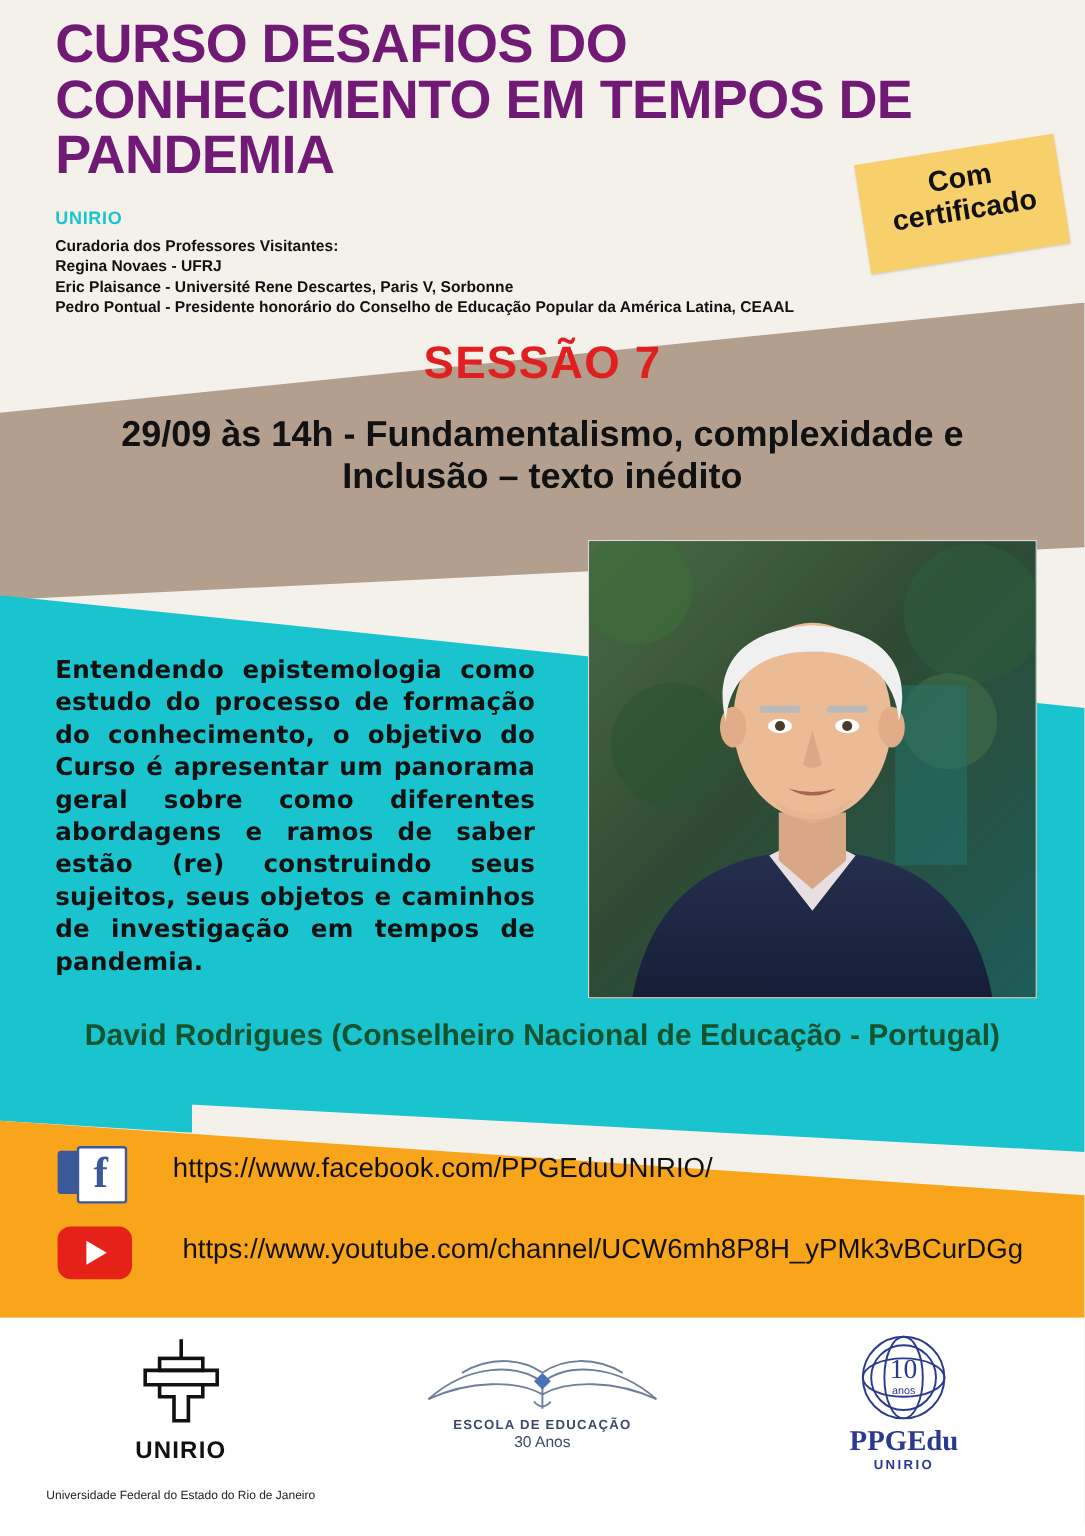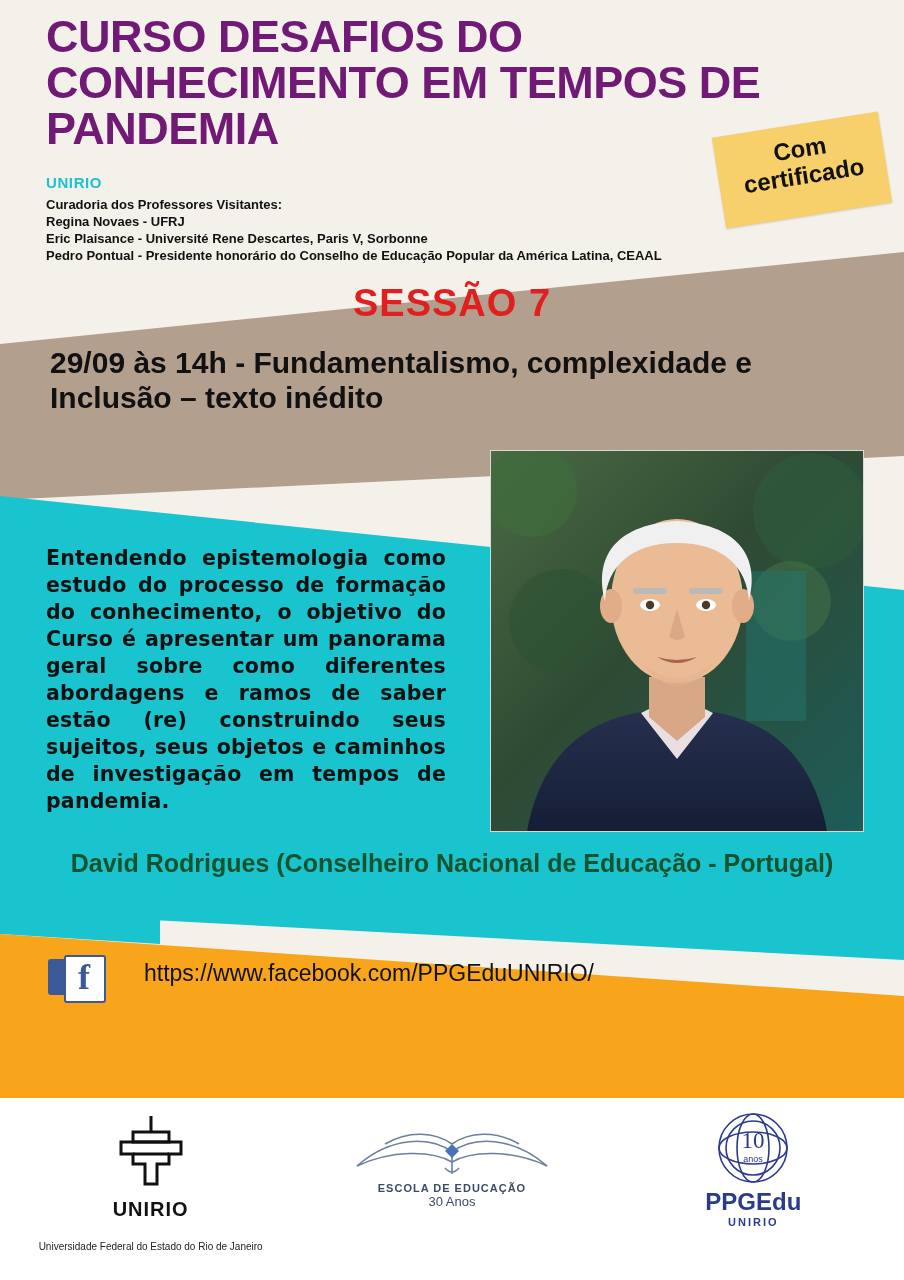--- a/index.html
+++ b/index.html
@@ -89,20 +89,21 @@
   }
 
   
   .sessao{
     position:absolute;left:0;top:282px;width:904px;
     text-align:center;
     color:#e02020;font-weight:800;font-size:38px;letter-spacing:1px;
   }
   .session-desc{
     position:absolute;left:50px;top:345px;width:804px;
+    text-align:center;
     color:#111;font-weight:800;font-size:30px;line-height:1.18;
   }
 
   
   .about-title{
     position:absolute;left:46px;top:448px;width:400px;
     color:#e02020;font-weight:800;font-size:18px;line-height:1.25;
     letter-spacing:1.2px;text-transform:uppercase;
   }
   .about-body{
@@ -163,21 +164,21 @@
   .footer{
     position:absolute;left:0;top:1110px;width:904px;height:170px;
     display:flex;align-items:flex-start;justify-content:space-around;
   }
   .logo{width:250px;text-align:center;}
   .logo svg{display:block;margin:0 auto;}
   .logo-name{font-weight:800;font-size:20px;color:#111;letter-spacing:1px;margin-top:2px;}
   .logo-sub{font-size:10px;color:#222;line-height:1.2;margin-top:20px;}
   .ee-name{font-size:11px;color:#3b4a6b;letter-spacing:1px;font-weight:700;}
   .ee-sub{font-size:13px;color:#3b4a6b;font-weight:400;}
-  .ppg-name{font-weight:800;font-size:24px;color:#2b3a8f;font-family:Liberation Sans, sans-serif;}
+  .ppg-name{font-weight:800;font-size:24px;color:#2b3a8f;font-family:Liberation Serif, serif;}
   .ppg-sub{font-size:11px;color:#2b3a8f;letter-spacing:2px;font-weight:700;}
 </style>
 </head>
 <body>
 
 <div class="poster">
 
   <div class="bg-layer">
     <div class="shape tan"></div>
     <div class="shape teal"></div>
@@ -259,20 +260,26 @@
 
   <div class="link-row fb-row">
     <div class="fb-icon">
       <div class="back"></div>
       <div class="front"></div>
       <div class="f">f</div>
     </div>
     <div class="link-text">https://www.facebook.com/PPGEduUNIRIO/</div>
   </div>
 
+  <div class="link-row yt-row">
+    <div class="yt-icon">
+      <div class="tri"></div>
+    </div>
+    <div class="link-text">https://www.youtube.com/channel/UCW6mh8P8H_yPMk3vBCurDGg</div>
+  </div>
 
   <div class="footer">
 
     <div class="logo">
       <svg width="96" height="86" viewBox="0 0 96 86">
         <g fill="none" stroke="#111" stroke-width="3">
           <path d="M48 6 v16"></path>
           <rect x="30" y="22" width="36" height="10"></rect>
           <path d="M18 32 h60 v12 h-12 v10 h-12 v20 h-12 v-20 h-12 v-10 h-12 z"></path>
           <path d="M30 44 h36"></path>

